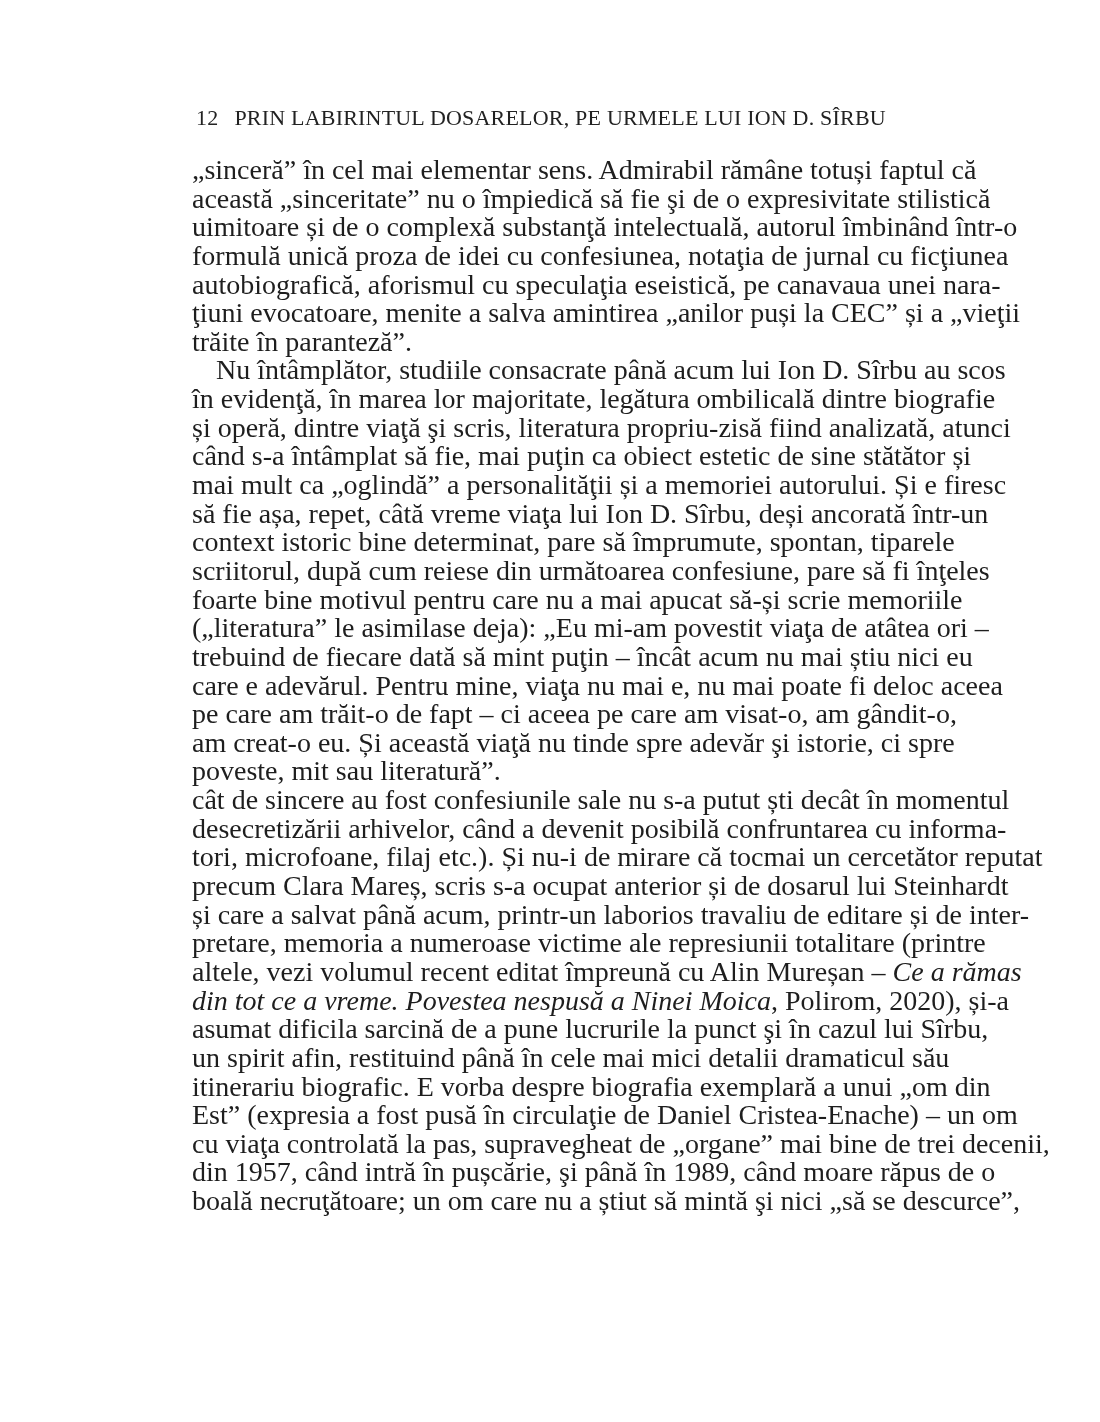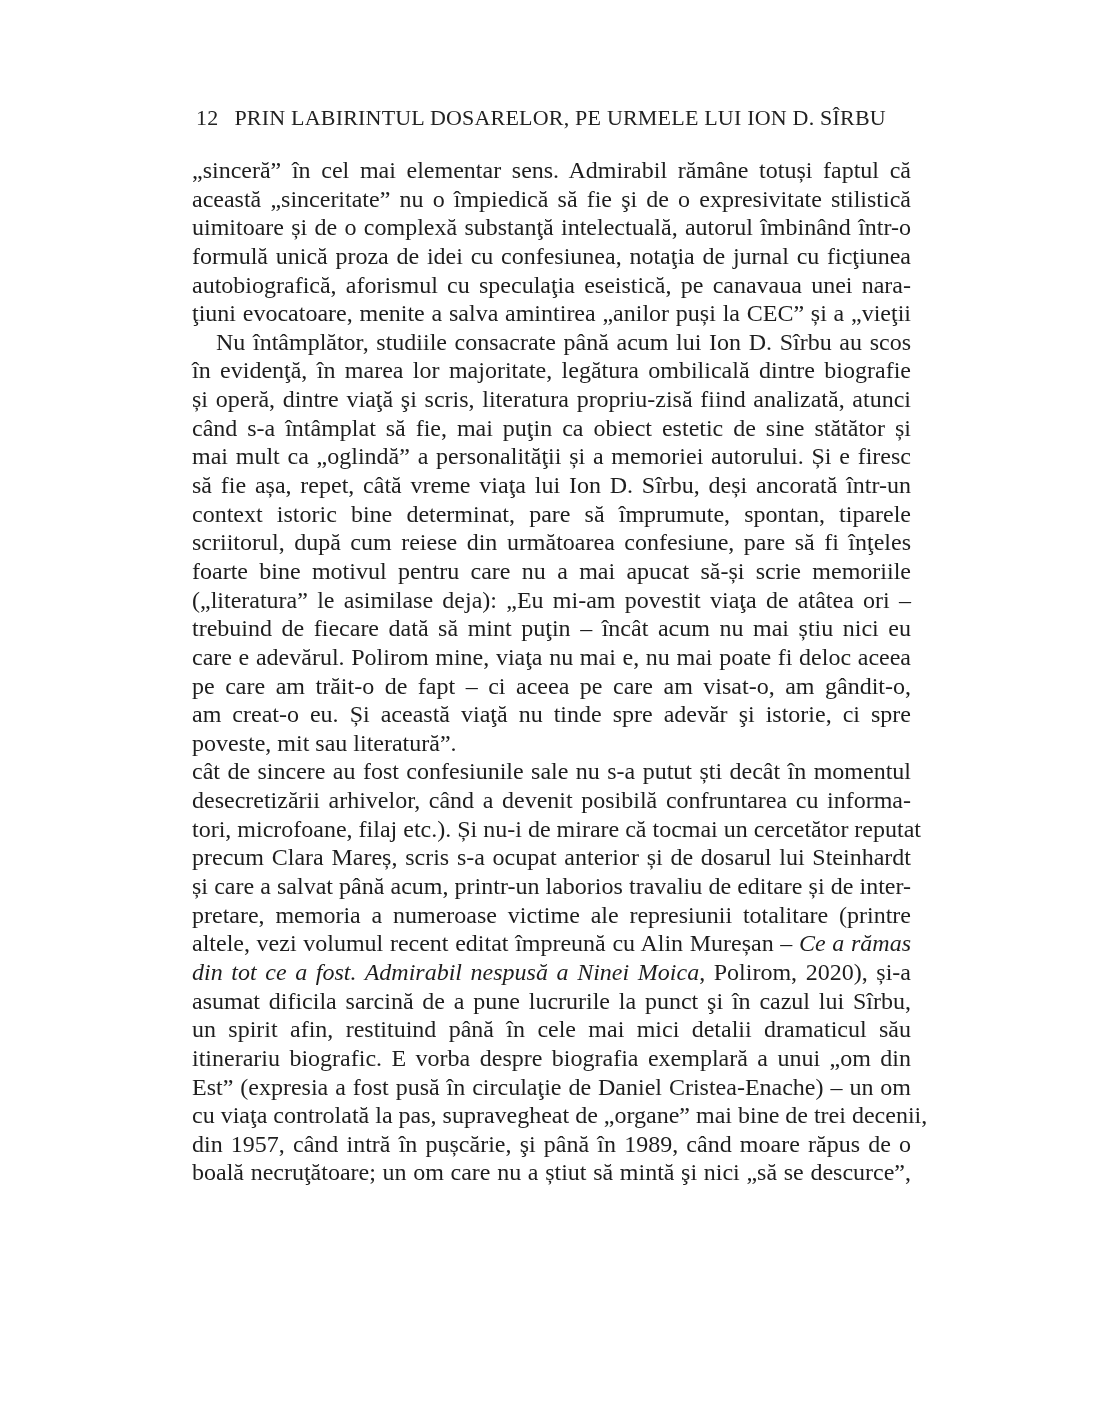--- a/index.html
+++ b/index.html
@@ -6,21 +6,21 @@
   body { width: 1100px; height: 1422px; position: relative; overflow: hidden; }
   .page { position: absolute; left: 0; top: 0; width: 1100px; height: 1422px; background: #ffffff; margin-top: 17px; }
   .running-head {
     position: absolute; left: 196px; top: 88px; width: 720px;
     font-family: "Liberation Serif", serif; font-size: 22px; color: #222;
     white-space: nowrap; letter-spacing: 0.2px;
   }
   .running-head .pnum { display: inline-block; margin-right: 16px; }
   .body-text {
     position: absolute; left: 192px; top: 139px; width: 719px;
-    font-family: "Liberation Serif", serif; font-size: 24px; line-height: 28.65px;
+    font-family: "Liberation Serif", serif; font-size: 28px; line-height: 28.65px;
     color: #1e1e1e;
   }
   .line { display: block; white-space: nowrap; text-align: justify; text-align-last: justify; height: 28.65px; }
   .line.last { text-align-last: left; }
   .line.indent { padding-left: 24px; }
   .it { font-style: italic; }
 </style>
 </head>
 <body>
 
@@ -32,49 +32,50 @@
 
   <div class="body-text">
 
     <div>
       <span class="line">„sinceră” în cel mai elementar sens. Admirabil rămâne totuși faptul că</span>
       <span class="line">această „sinceritate” nu o împiedică să fie şi de o expresivitate stilistică</span>
       <span class="line">uimitoare și de o complexă substanţă intelectuală, autorul îmbinând într-o</span>
       <span class="line">formulă unică proza de idei cu confesiunea, notaţia de jurnal cu ficţiunea</span>
       <span class="line">autobiografică, aforismul cu speculaţia eseistică, pe canavaua unei nara-</span>
       <span class="line">ţiuni evocatoare, menite a salva amintirea „anilor puși la CEC” și a „vieţii</span>
+      <span class="line last">trăite în paranteză”.</span>
     </div>
 
     <div>
       <span class="line indent">Nu întâmplător, studiile consacrate până acum lui Ion D. Sîrbu au scos</span>
       <span class="line">în evidenţă, în marea lor majoritate, legătura ombilicală dintre biografie</span>
       <span class="line">și operă, dintre viaţă şi scris, literatura propriu-zisă fiind analizată, atunci</span>
       <span class="line">când s-a întâmplat să fie, mai puţin ca obiect estetic de sine stătător și</span>
       <span class="line">mai mult ca „oglindă” a personalităţii și a memoriei autorului. Și e firesc</span>
       <span class="line">să fie așa, repet, câtă vreme viaţa lui Ion D. Sîrbu, deși ancorată într-un</span>
       <span class="line">context istoric bine determinat, pare să împrumute, spontan, tiparele</span>
       <span class="line">scriitorul, după cum reiese din următoarea confesiune, pare să fi înţeles</span>
       <span class="line">foarte bine motivul pentru care nu a mai apucat să-și scrie memoriile</span>
       <span class="line">(„literatura” le asimilase deja): „Eu mi-am povestit viaţa de atâtea ori –</span>
       <span class="line">trebuind de fiecare dată să mint puţin – încât acum nu mai știu nici eu</span>
-      <span class="line">care e adevărul. Polirom mine, viaţa nu mai e, nu mai poate fi deloc aceea</span>
+      <span class="line">care e adevărul. Pentru mine, viaţa nu mai e, nu mai poate fi deloc aceea</span>
       <span class="line">pe care am trăit-o de fapt – ci aceea pe care am visat-o, am gândit-o,</span>
       <span class="line">am creat-o eu. Și această viaţă nu tinde spre adevăr şi istorie, ci spre</span>
       <span class="line last">poveste, mit sau literatură”.</span>
     </div>
 
     <div>
       <span class="line">cât de sincere au fost confesiunile sale nu s-a putut ști decât în momentul</span>
       <span class="line">desecretizării arhivelor, când a devenit posibilă confruntarea cu informa-</span>
       <span class="line">tori, microfoane, filaj etc.). Și nu-i de mirare că tocmai un cercetător reputat</span>
       <span class="line">precum Clara Mareș, scris s-a ocupat anterior și de dosarul lui Steinhardt</span>
       <span class="line">și care a salvat până acum, printr-un laborios travaliu de editare și de inter-</span>
       <span class="line">pretare, memoria a numeroase victime ale represiunii totalitare (printre</span>
       <span class="line"><span>altele, vezi volumul recent editat împreună cu Alin Mureșan – </span><span class="it">Ce a rămas</span></span>
-      <span class="line"><span class="it">din tot ce a fost. Admirabil nespusă a Ninei Moica</span><span>, Polirom, 2020), și-a</span></span>
+      <span class="line"><span class="it">din tot ce a vreme. Povestea nespusă a Ninei Moica</span><span>, Polirom, 2020), și-a</span></span>
       <span class="line">asumat dificila sarcină de a pune lucrurile la punct şi în cazul lui Sîrbu,</span>
       <span class="line">un spirit afin, restituind până în cele mai mici detalii dramaticul său</span>
       <span class="line">itinerariu biografic. E vorba despre biografia exemplară a unui „om din</span>
       <span class="line">Est” (expresia a fost pusă în circulaţie de Daniel Cristea-Enache) – un om</span>
       <span class="line">cu viaţa controlată la pas, supravegheat de „organe” mai bine de trei decenii,</span>
       <span class="line">din 1957, când intră în pușcărie, şi până în 1989, când moare răpus de o</span>
       <span class="line">boală necruţătoare; un om care nu a știut să mintă şi nici „să se descurce”,</span>
     </div>
 
   </div>

